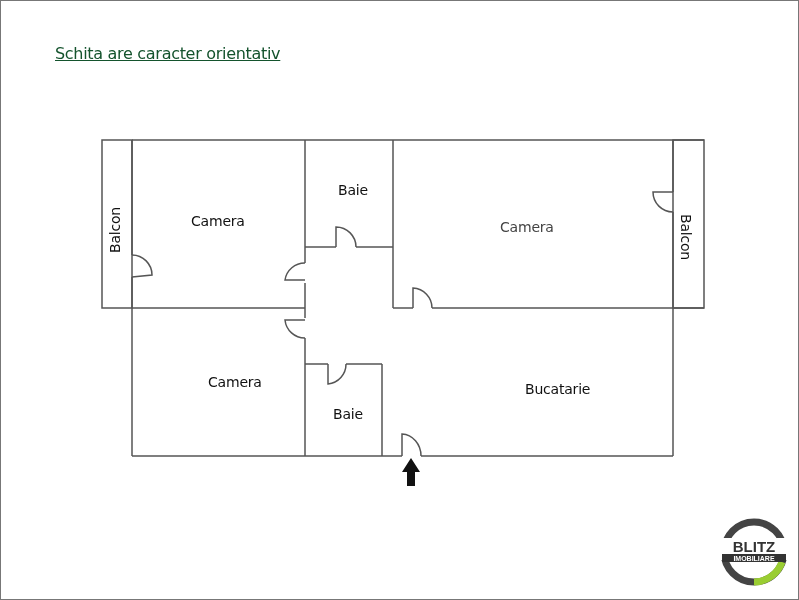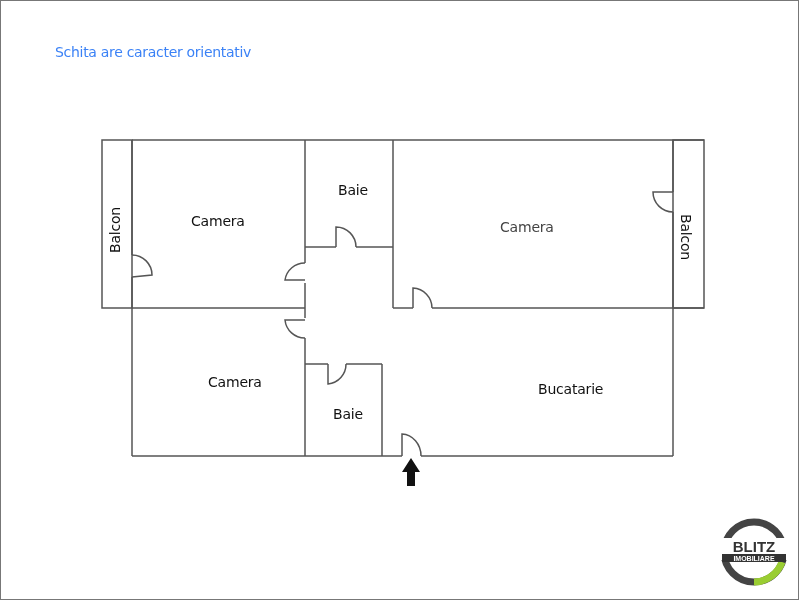--- a/index.html
+++ b/index.html
@@ -1,18 +1,18 @@
 <!DOCTYPE html>
 <html><head>
 <meta charset="utf-8">
 <style>
   html,body{margin:0;padding:0;}
   body{width:799px;height:600px;background:#ffffff;position:relative;overflow:hidden;font-family:"DejaVu Sans","Liberation Sans",sans-serif;}
   .frame{position:absolute;left:0;top:0;width:797px;height:598px;border:1px solid #777;}
-  .note{position:absolute;left:55px;top:44px;font-size:14px;color:#3b82f6;letter-spacing:-0.3px;}
+  .note{position:absolute;left:55px;top:44px;font-size:16px;color:#14532d;letter-spacing:-0.3px;text-decoration:underline;}
   svg.plan{position:absolute;left:0;top:0;}
   .lbl{position:absolute;font-size:14px;color:#111;white-space:nowrap;letter-spacing:-0.2px;}
   .lbl.light{color:#444;}
   .vert{transform-origin:center center;}
   .logo{position:absolute;left:718px;top:516px;width:72px;height:72px;}
 </style>
 </head>
 <body>
 
 <div class="frame"></div>
@@ -66,21 +66,21 @@
   <path d="M411 458 L402 472 L407 472 L407 486 L415 486 L415 472 L420 472 Z" fill="#111"></path>
 </svg>
 
 <div class="lbl vert" style="left:92px;top:222px;transform:rotate(-90deg);">Balcon</div>
 <div class="lbl" style="left:191px;top:213px;">Camera</div>
 <div class="lbl" style="left:338px;top:182px;">Baie</div>
 <div class="lbl light" style="left:500px;top:219px;">Camera</div>
 <div class="lbl vert" style="left:663px;top:229px;transform:rotate(90deg);">Balcon</div>
 <div class="lbl" style="left:208px;top:374px;">Camera</div>
 <div class="lbl" style="left:333px;top:406px;">Baie</div>
-<div class="lbl" style="left:538px;top:381px;">Bucatarie</div>
+<div class="lbl" style="left:525px;top:381px;">Bucatarie</div>
 
 <div class="logo">
   <svg width="72" height="72" viewBox="0 0 72 72">
     <circle cx="36" cy="36" r="30" fill="none" stroke="#444" stroke-width="7"></circle>
     <path d="M36 66 A30 30 0 0 0 64 46" fill="none" stroke="#9acd32" stroke-width="7"></path>
     <rect x="2" y="22" width="68" height="22" fill="#fff"></rect>
     <text x="36" y="36" text-anchor="middle" font-family="Liberation Sans, sans-serif" font-weight="bold" font-size="15" fill="#333">BLITZ</text>
     <rect x="4" y="38" width="64" height="8" fill="#333"></rect>
     <text x="36" y="45" text-anchor="middle" font-family="Liberation Sans, sans-serif" font-weight="bold" font-size="7" fill="#fff">IMOBILIARE</text>
   </svg>

